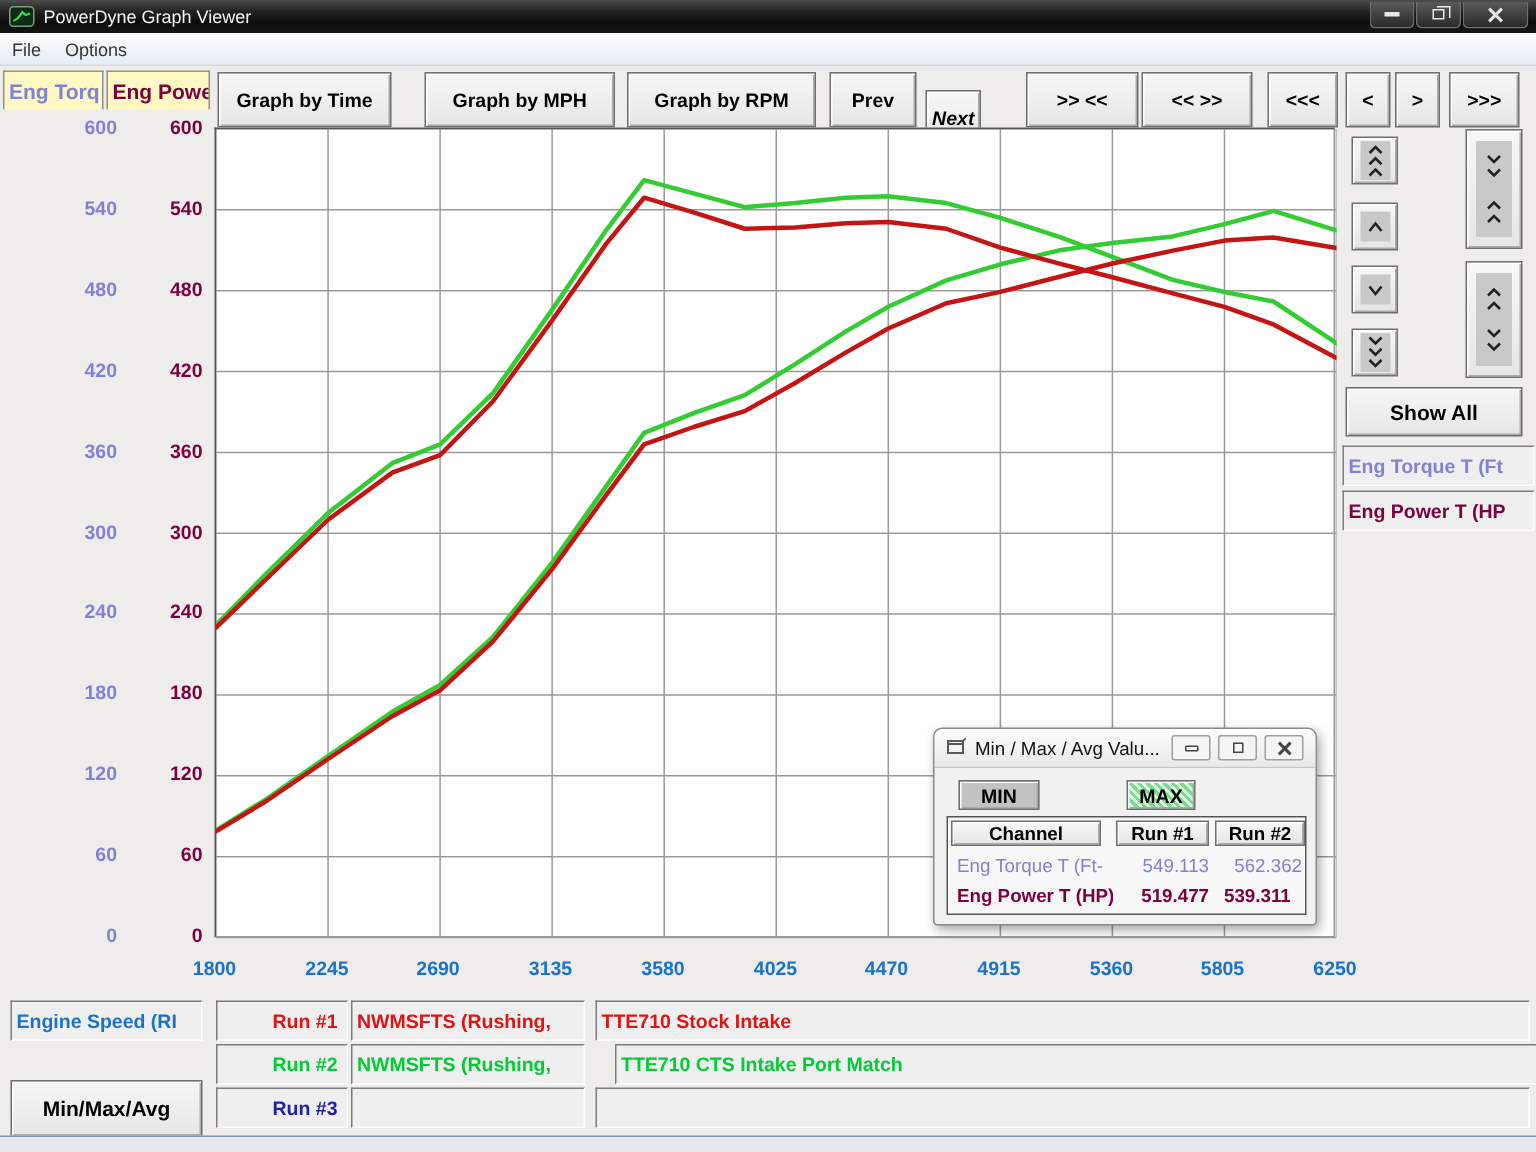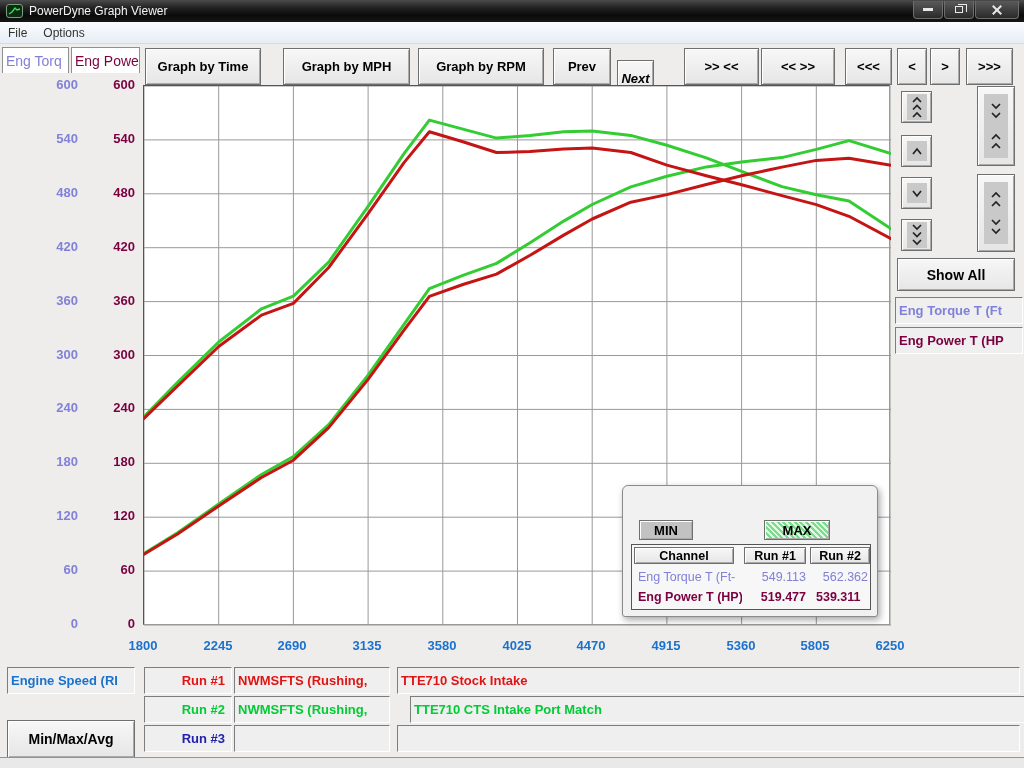--- a/index.html
+++ b/index.html
@@ -29,22 +29,22 @@
     display:flex; align-items:center; font-size:12px; color:#333; }
   .menu-item { padding:2px 8px; }
 
   
   .btn3d { position:absolute; background:linear-gradient(#f7f7f7,#e6e6e6); border:1px solid #6f6f6f;
     box-shadow:inset 1px 1px 0 #ffffff, inset -1px -1px 0 #aaaaaa;
     display:flex; align-items:center; justify-content:center;
     font-weight:bold; font-size:13px; color:#000; white-space:nowrap; overflow:hidden; }
   .sunkenbox { position:absolute; background:#efefef; border:1px solid; border-color:#7d7d7d #ffffff #ffffff #7d7d7d;
     display:flex; align-items:center; font-weight:bold; font-size:13px; padding:0 3px; white-space:nowrap; overflow:hidden; }
-  .tabbox { position:absolute; top:47px; height:26px; background:#ffffff; border:1px solid #8f8f8f; border-bottom:none;
-    display:flex; align-items:center; padding:0 3px; font-weight:normal; font-size:14px; white-space:nowrap; overflow:hidden; }
+  .tabbox { position:absolute; top:47px; height:26px; background:#fef9c3; border:1px solid #8f8f8f; border-bottom:none;
+    display:flex; align-items:center; padding:0 3px; font-weight:bold; font-size:14px; white-space:nowrap; overflow:hidden; }
 
   
   #plot { position:absolute; left:143px; top:85px; width:747px; height:540px; background:#fff;
     border:1px solid; border-color:#555 #9a9a9a #9a9a9a #555; }
   #plot svg { display:block; }
 
   
   .chev-pad { background:#c9c9c9; display:flex; align-items:center; justify-content:center; }
 
   
@@ -220,22 +220,43 @@
     <svg width="14" height="54" viewBox="0 0 14 54">
         <path d="M3 11 L7 7 L11 11 M3 20 L7 16 L11 20 M3 34 L7 38 L11 34 M3 43 L7 47 L11 43" fill="none" stroke="#222" stroke-width="1.7"></path>
       </svg>
   </span>
 </div>
 <div class="btn3d" style="left:897px; top:258px; width:118px; height:33px; font-size:14px;">Show All</div>
 <div class="sunkenbox" style="left: 895px; top: 297px; width: 128px; height: 27px; color: rgb(129, 129, 215);">Eng Torque T (Ft</div>
 <div class="sunkenbox" style="left: 895px; top: 327px; width: 128px; height: 27px; color: rgb(122, 0, 64);">Eng Power T (HP</div>
 
 <div id="mmwin">
+  <div id="mm-titlebar">
+    <span style="margin:0 6px 0 8px;">
+      <svg width="13" height="11" viewBox="0 0 13 11">
+          <rect x="1" y="2" width="10" height="8" fill="none" stroke="#555" stroke-width="1.3"></rect>
+          <line x1="1" y1="4" x2="11" y2="4" stroke="#555" stroke-width="1.3"></line>
+          <line x1="11" y1="2" x2="13" y2="0" stroke="#555" stroke-width="1.2"></line>
+        </svg>
+    </span>
+    <span>Min / Max / Avg Valu...</span>
+    <div style="display:flex; position:absolute; right:8px; top:4px;">
+      <div class="mm-btn">
+          <span class="gm-min"></span>
+        </div>
+      <div class="mm-btn">
+          <span class="gm-res"></span>
+        </div>
+      <div class="mm-btn">
+          <span class="gm-x"></span>
+        </div>
+    </div>
+  </div>
   <div class="btn3d" style="left:16px; top:34px; width:54px; height:20px; background:#c2c2c2; font-size:13px;">MIN</div>
-  <div class="btn3d" style="left:141px; top:34px; width:66px; height:20px; font-size:13px; background:repeating-linear-gradient(45deg,#7ddb8d 0 2px,#dffae2 2px 4px);">MAX</div>
+  <div class="btn3d" style="left:128px; top:34px; width:46px; height:20px; font-size:13px; background:repeating-linear-gradient(45deg,#7ddb8d 0 2px,#dffae2 2px 4px);">MAX</div>
   <div id="mm-table">
     <div class="btn3d" style="left:2px; top:2px; width:100px; height:17px; font-size:12.5px;">Channel</div>
     <div class="btn3d" style="left:112px; top:2px; width:62px; height:17px; font-size:12.5px;">Run #1</div>
     <div class="btn3d" style="left:178px; top:2px; width:60px; height:17px; font-size:12.5px;">Run #2</div>
 
     <div class="mm-cell" style="left: 6px; top: 25px; width: 104px; color: rgb(129, 129, 215);">Eng Torque T (Ft-</div>
     <div class="mm-cell" style="left: 112px; top: 25px; width: 62px; text-align: right; color: rgb(129, 129, 215);">549.113</div>
     <div class="mm-cell" style="left: 178px; top: 25px; width: 58px; text-align: right; color: rgb(129, 129, 215);">562.362</div>
 
     <div class="mm-cell" style="left: 6px; top: 45px; width: 104px; font-weight: bold; color: rgb(122, 0, 64);">Eng Power T (HP)</div>

